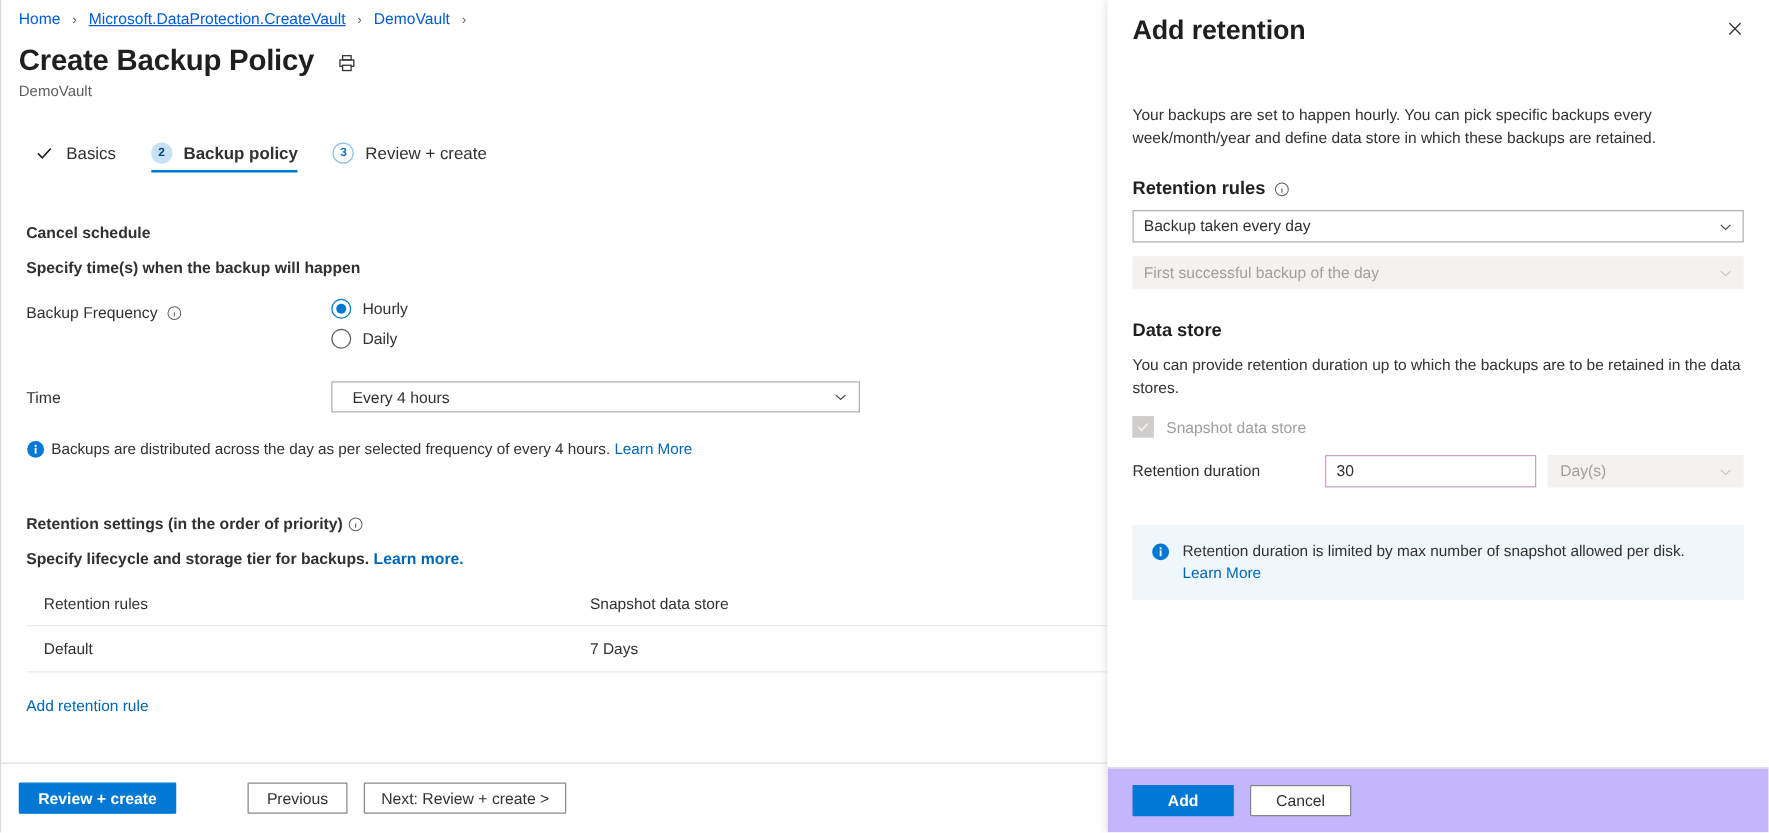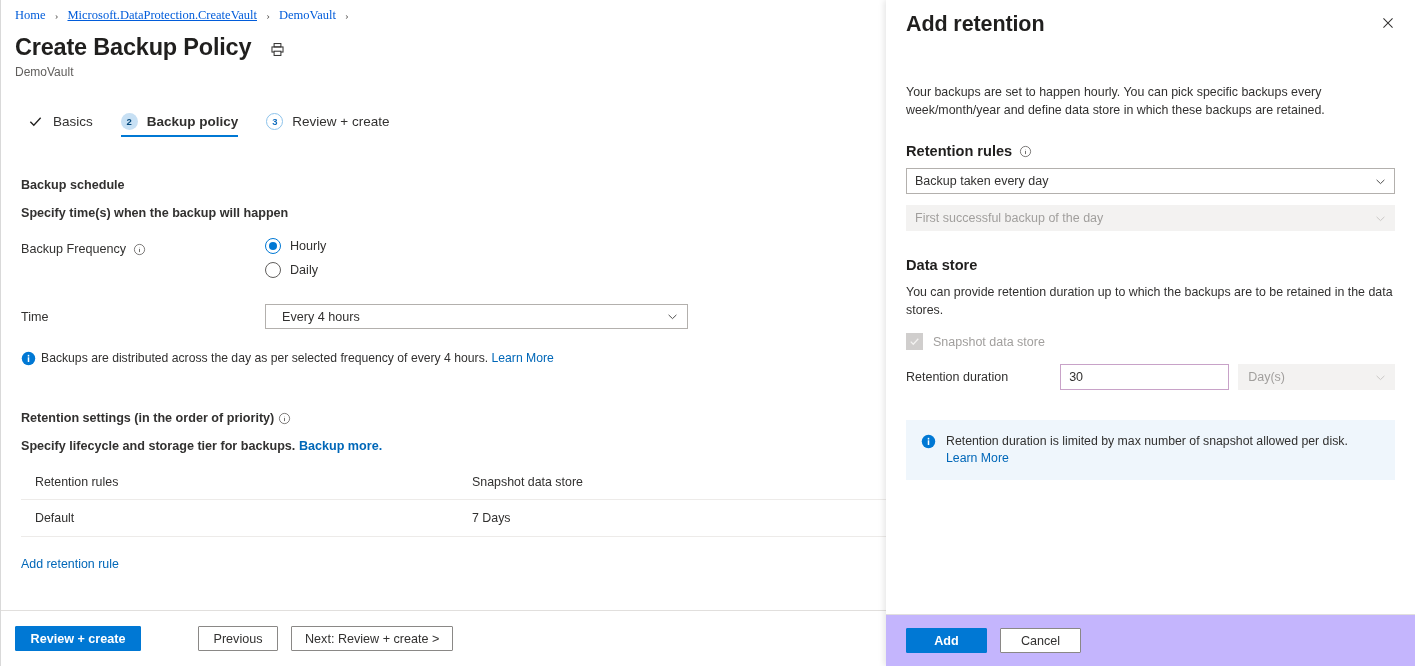--- a/index.html
+++ b/index.html
@@ -36,21 +36,20 @@
     overflow: hidden;
   }
 
   
   .breadcrumb {
     padding: 7px 0 0 14px;
     font-size: 12.5px;
     line-height: 16px;
     white-space: nowrap;
     color: #0067b8;
-    font-family: Liberation Serif, serif;
   }
   .bc-link {
     color: #015cda;
     text-decoration: none;
     cursor: pointer;
   }
   .bc-link.ul { text-decoration: underline; }
   .bc-sep {
     color: #605e5c;
     margin: 0 6px;
@@ -512,21 +511,21 @@
           <span>Backup policy</span>
         </div>
         <div class="tab">
           <span class="tab-num outline">3</span>
           <span>Review + create</span>
         </div>
       </div>
 
       <div class="content">
 
-        <div class="sect-title">Backup schedule</div>
+        <div class="sect-title">Cancel schedule</div>
         <div class="sect-sub">Specify time(s) when the backup will happen</div>
 
         <div class="field-row">
           <div class="field-label">
             <span>Backup Frequency</span>
             <span class="info-ic">
               <svg width="13" height="13" viewBox="0 0 16 16" fill="none" stroke="#605e5c" stroke-width="1">
                 <circle cx="8" cy="8" r="6.3"></circle>
                 <path d="M8 5.2 v0.3 M8 7.2 v4" stroke-width="1.1"></path>
               </svg>
@@ -575,21 +574,21 @@
           <span class="info-ic">
             <svg width="13" height="13" viewBox="0 0 16 16" fill="none" stroke="#605e5c" stroke-width="1">
               <circle cx="8" cy="8" r="6.3"></circle>
               <path d="M8 5.2 v0.3 M8 7.2 v4" stroke-width="1.1"></path>
             </svg>
           </span>
         </div>
 
         <div class="sect-sub">
           <span>Specify lifecycle and storage tier for backups.</span>
-          <a class="link">Backup more.</a>
+          <a class="link">Learn more.</a>
         </div>
 
         <div class="tbl">
           <div class="tbl-head">
             <div class="c1">Retention rules</div>
             <div class="c2">Snapshot data store</div>
           </div>
           <div class="tbl-row">
             <div class="c1">Default</div>
             <div class="c2">7 Days</div>

